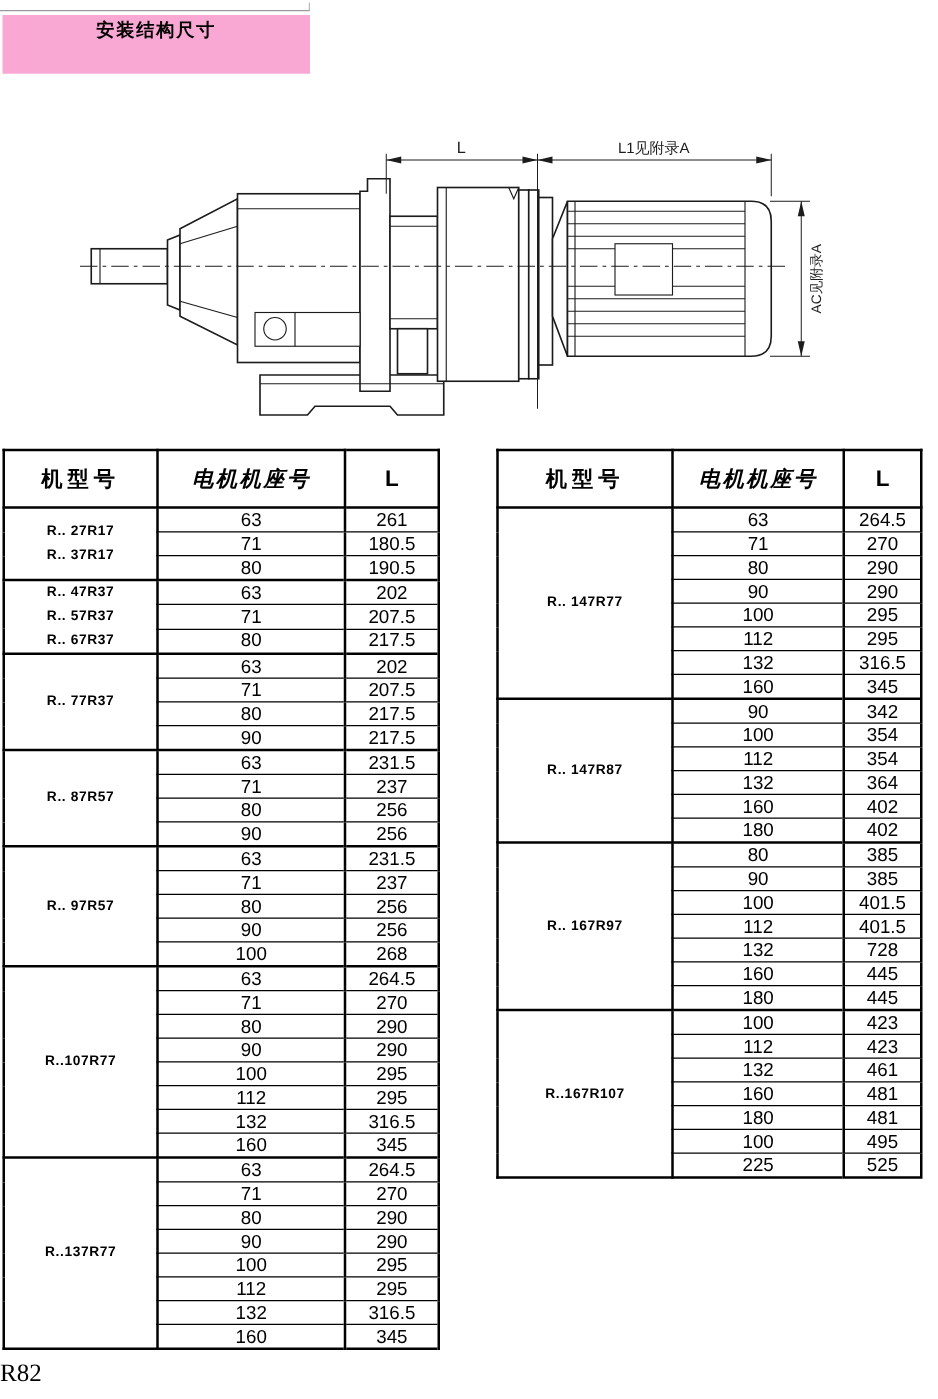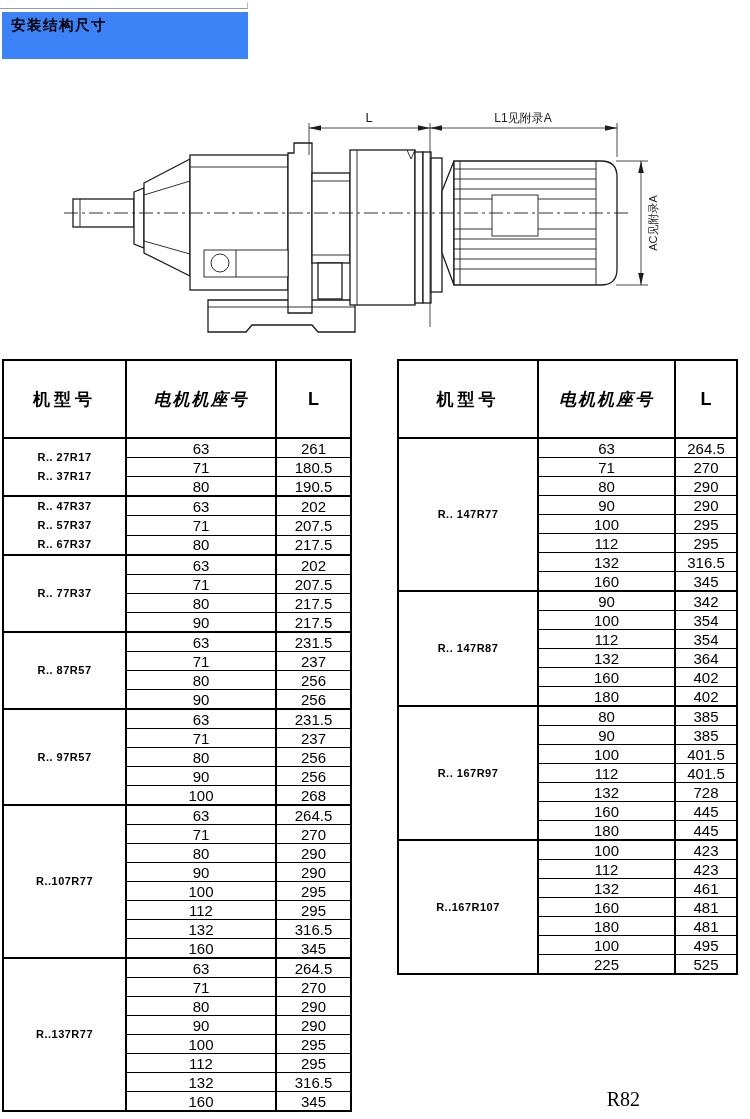--- a/index.html
+++ b/index.html
@@ -7,50 +7,50 @@
     width:750px;height:1119px;position:relative;background:#ffffff;
     font-family:"Liberation Sans","DejaVu Sans",sans-serif;color:#000;
     overflow:hidden;
   }
   .top-tab{
     position:absolute;left:0;top:2px;width:247px;height:6px;
     border-bottom:1.5px solid #9a9a9a;border-right:1px solid #bbb;background:#fff;
   }
   .header-box{
     position:absolute;left:2px;top:12px;width:246px;height:47px;
-    background:#3b82f6;box-sizing:border-box;padding:4px 9px 15px 9px;
+    background:#f9a8d4;box-sizing:border-box;padding:4px 9px 15px 9px;text-align:center;
   }
   .header-title{font-size:14.5px;font-weight:bold;letter-spacing:1.5px;line-height:19px;}
   .header-code{font-size:15px;font-weight:bold;line-height:19px;}
   .drawing-wrap{position:absolute;left:60px;top:95px;width:650px;height:245px;}
   svg text{font-family:"Liberation Sans","DejaVu Sans",sans-serif;fill:#1c1c1c;}
   table.dim-table{
     position:absolute;border-collapse:collapse;background:#fff;table-layout:fixed;
     border:2.5px solid #000;
   }
   table.dim-table.left{left:2px;top:359px;width:350px;}
   table.dim-table.right{left:397px;top:359px;width:341px;}
   .dim-table th{
     border:2px solid #000;font-size:17px;font-weight:bold;height:44px;
-    letter-spacing:4px;padding:16px;text-align:center;
+    letter-spacing:4px;padding:0;text-align:center;
   }
   .dim-table th.col-frame-h{letter-spacing:2px;font-style:italic;}
   .dim-table th.col-l-h{letter-spacing:0;font-size:18px;}
   .dim-table td{
     border:1px solid #000;border-left:2px solid #000;border-right:2px solid #000;
     text-align:center;font-size:15px;height:18px;line-height:17px;padding:0;
     font-weight:500;
   }
   .dim-table td.model-cell{
     font-weight:bold;font-size:11px;border:2px solid #000;letter-spacing:0.5px;
   }
   .dim-table td.model-cell div{line-height:19px;}
   .dim-table tr.group-start td{border-top:2px solid #000;}
   .footer{
-    position:absolute;left:0;top:1088px;width:640px;text-align:right;
+    position:absolute;left:0;top:1088px;width:640px;text-align:left;
     font-family:"Liberation Serif","DejaVu Serif",serif;font-size:20px;
   }
 </style>
 </head>
 <body>
 
 <div class="top-tab"></div>
 
 <div class="header-box">
   <div class="header-title">安装结构尺寸</div>

